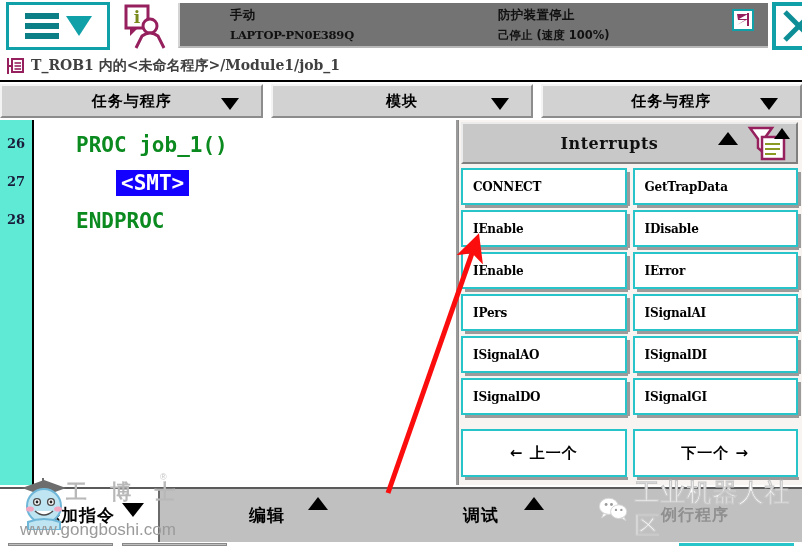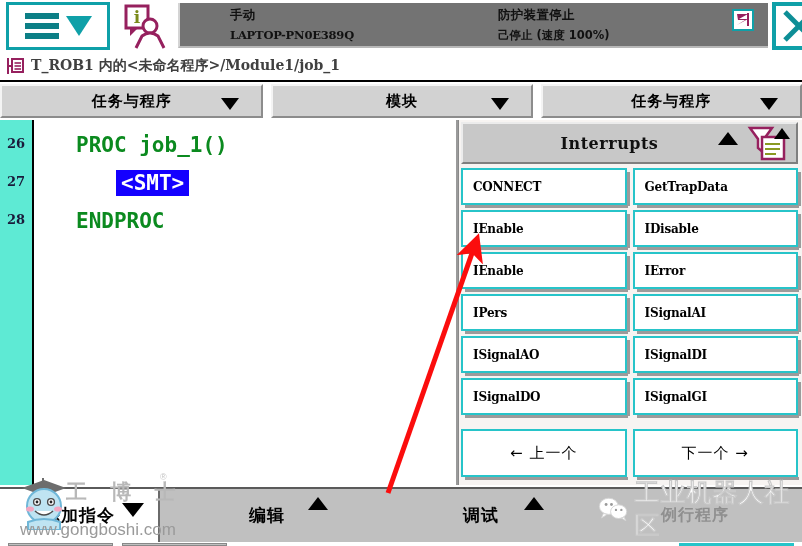--- a/index.html
+++ b/index.html
@@ -255,21 +255,21 @@
     display: flex; align-items: center; justify-content: center;
     position: relative;
   }
   .navbtn::after {
     content: "";
     position: absolute; left: 2px; right: -3px; bottom: -5px;
     height: 3px; background: #9b9b9b;
   }
   .navbtn span {
     font-family: "DejaVu Sans", sans-serif;
-    font-size: 15px; font-weight: normal; color: #000;
+    font-size: 15px; font-weight: bold; color: #000;
     letter-spacing: 1px;
   }
 
   
   .bottombar {
     position: absolute; left: 0; top: 487px;
     width: 802px; height: 55px;
     background: #c0c0c0;
     border-top: 2px solid #5a5a5a;
     display: flex; align-items: stretch;

